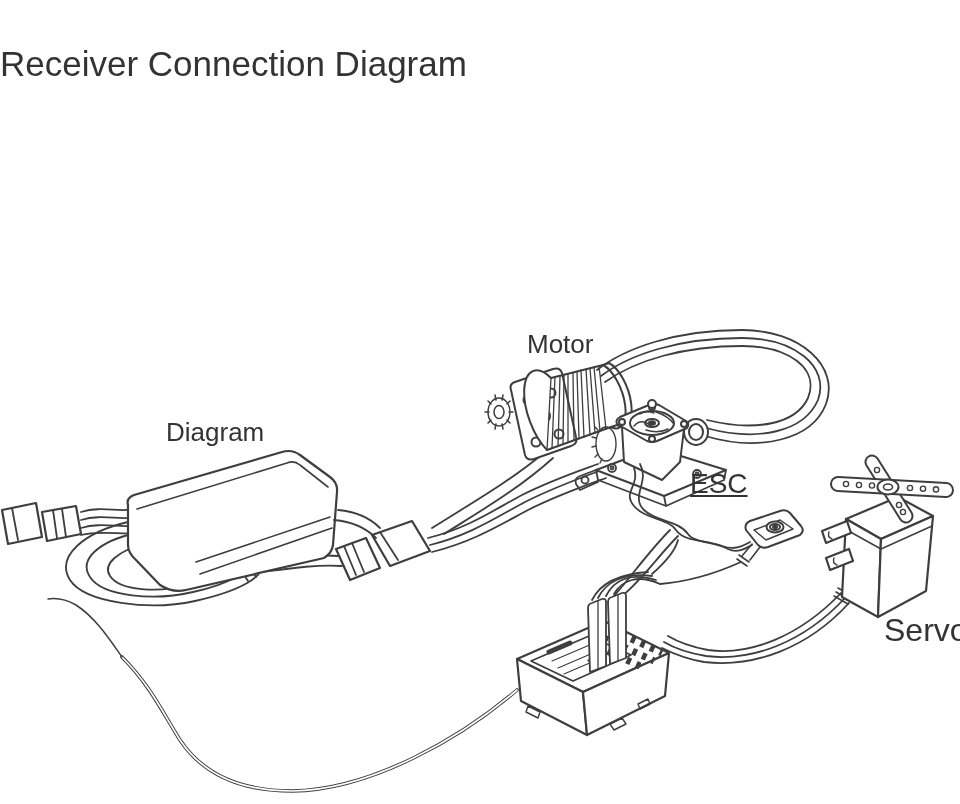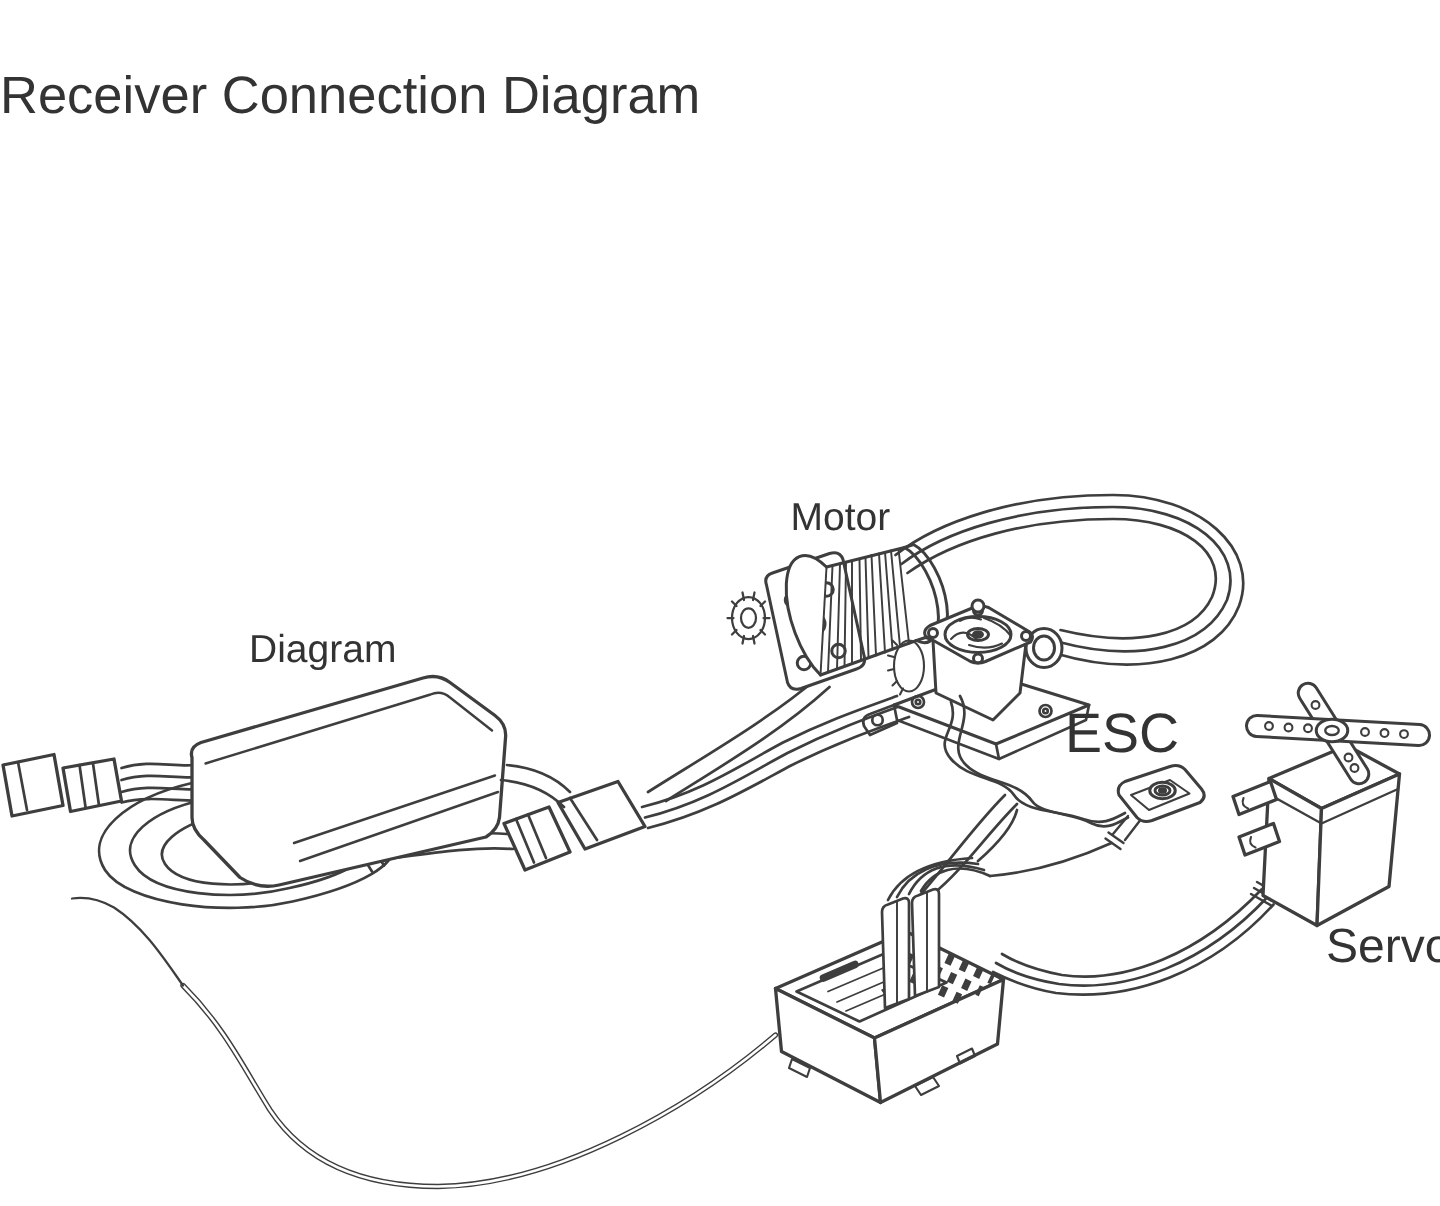--- a/index.html
+++ b/index.html
@@ -13,21 +13,21 @@
     position:absolute;top:44px;left:0;width:100%;
     font-size:35px;font-weight:400;
     color:var(--text,#333333);letter-spacing:0;
   }
   .lbl{
     position:absolute;font-size:26px;color:var(--text,#333333);
     white-space:nowrap;font-weight:400;
   }
   .lbl-batter{left:166px;top:417px;}
   .lbl-motor{left:480px;top:329px;margin-left:47px;}
-  .lbl-esc{left:710px;top:468px;font-size:37px;}
+  .lbl-esc{left:690px;top:468px;font-size:28px;text-decoration:underline;}
   .lbl-servo{left:884px;top:612px;font-size:32px;}
   .lbl-receiver{left:616px;top:701px;}
   svg.art{position:absolute;left:0;top:0;}
 </style>
 </head>
 <body>
 
 <div class="stage">
 
   <svg class="art" width="960" height="804" viewBox="0 0 960 804">

